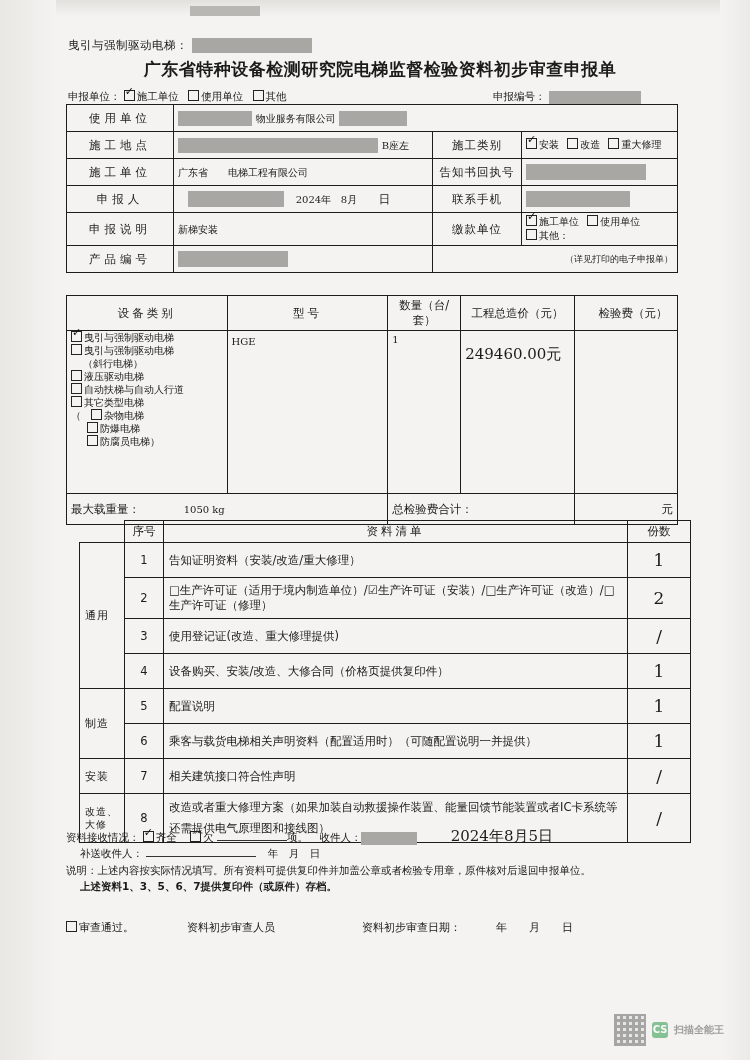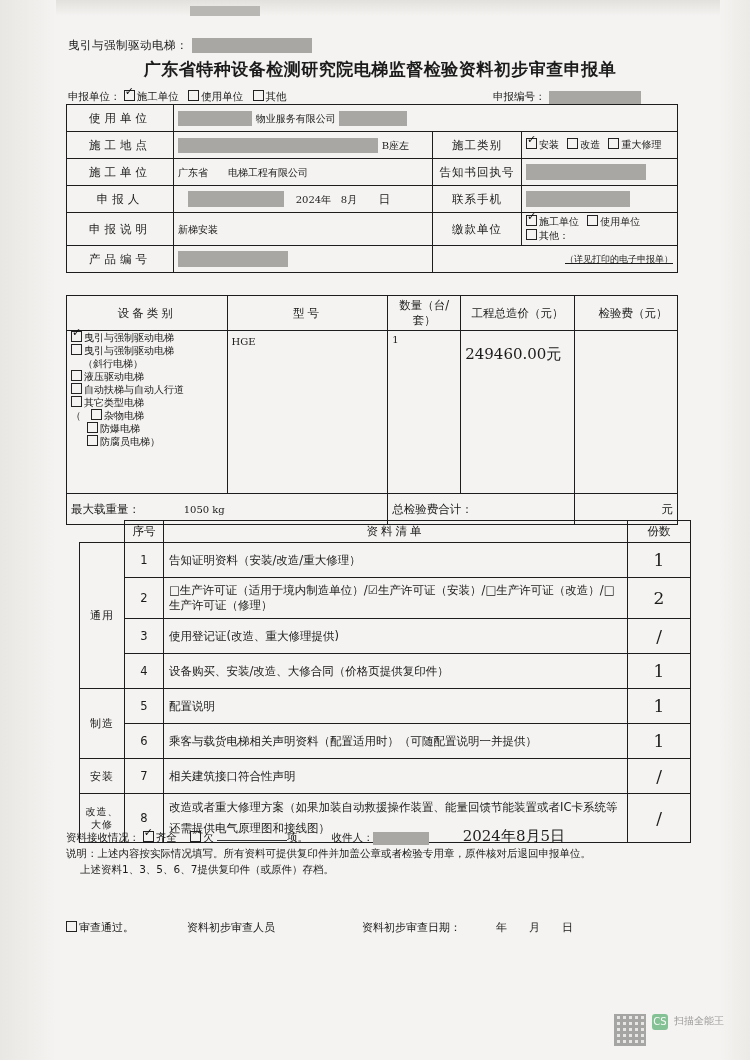--- a/index.html
+++ b/index.html
@@ -52,48 +52,48 @@
   }
   .lbl{text-align:center;letter-spacing:4px;width:98px;}
   .lbl2{text-align:center;letter-spacing:1px;}
   .ctr{text-align:center;}
   .hand{font-family:"DejaVu Serif","Liberation Serif",serif;font-size:10px;}
 
   .cb{display:inline-block;width:9px;height:9px;border:1px solid #222;margin-right:2px;vertical-align:-1px;position:relative;}
   .cb.checked::after{content:"✓";position:absolute;left:0px;top:-5px;font-size:11px;line-height:11px;color:#111;}
 
   .small{font-size:10px;}
-  .tiny{font-size:9px;text-decoration:underline;}
+  .tiny{font-size:9px;}
 
   .note-right{font-size:9px;text-align:right;padding-right:4px;}
 
   
   .devlist{font-size:10px;line-height:13px;}
   .devlist div{white-space:nowrap;}
 
   
   table.lower{
     position:absolute;left:79px;top:520px;
     border-collapse:collapse;width:612px;font-size:11.5px;
   }
   table.lower td{
     border:1px solid #1d1d1d;padding:3px 5px;vertical-align:middle;
   }
   .num{text-align:center;width:26px;}
   .cnt{text-align:center;width:52px;}
-  .side{text-align:center;width:34px;letter-spacing:1px;font-size:11px;margin-top:24px;}
+  .side{text-align:left;width:34px;letter-spacing:1px;font-size:11px;margin-top:24px;}
 
   .footer{position:absolute;left:66px;top:828px;width:614px;font-size:10.5px;line-height:16px;}
   .footer .ln{position:relative;height:17px;}
   .footer .redact{width:56px;height:13px;}
 
   .bottomline{position:absolute;left:66px;top:920px;font-size:11px;}
   .bottomline span.gap{display:inline-block;width:46px;}
 
-  .qr{position:absolute;right:26px;bottom:14px;display:flex;align-items:flex-start;gap:6px;opacity:.55;}
+  .qr{position:absolute;right:26px;bottom:14px;display:flex;align-items:center;gap:6px;opacity:.55;font-weight:bold;}
   .qr .code{width:32px;height:32px;background:
      repeating-linear-gradient(0deg,#666 0 3px,transparent 3px 6px),
      repeating-linear-gradient(90deg,#666 0 3px,transparent 3px 6px);
      background-color:#ddd;}
   .qr .badge{width:16px;height:16px;background:#2a9a4a;color:#fff;font-size:10px;border-radius:3px;text-align:center;line-height:16px;}
   .qr .txt{font-size:10px;color:#555;}
 
   .hand-big{font-family:"DejaVu Serif","Liberation Serif",serif;font-size:15px;}
   .slash{font-family:"DejaVu Serif","Liberation Serif",serif;font-size:17px;}
 </style>
@@ -299,27 +299,32 @@
       </tr>
     </tbody>
       </table>
 
     <div class="footer">
       <div class="ln">
         <span>资料接收情况：</span>
         <span class="cb checked"></span><span>齐全</span>
         <span class="cb" style="margin-left:10px"></span><span>欠</span>
         <span style="display:inline-block;width:70px;border-bottom:1px solid #333;"></span><span>项。</span>
-        <span style="margin-left:20px">收件人：</span><span class="redact"></span>
+        <span style="margin-left:8px">收件人：</span><span class="redact"></span>
         <span class="hand-big" style="margin-left:30px;">2024年8月5日</span>
+      </div>
+      <div class="ln">
+        <span style="margin-left:14px">补送收件人：</span>
+        <span style="display:inline-block;width:110px;border-bottom:1px solid #333;"></span>
+        <span style="margin-left:8px">年　月　日</span>
       </div>
       <div class="ln" style="height:16px;">
         <span style="">说明：上述内容按实际情况填写。所有资料可提供复印件并加盖公章或者检验专用章，原件核对后退回申报单位。</span>
       </div>
-      <div class="ln" style="height:16px;">
+      <div class="ln" style="height:16px;font-weight:bold;">
         <span style="margin-left:14px">上述资料1、3、5、6、7提供复印件（或原件）存档。</span>
       </div>
     </div>
 
     <div class="bottomline">
       <span class="cb"></span><span>审查通过。</span>
       <span class="gap"></span>
       <span>资料初步审查人员</span>
       <span style="display:inline-block;width:80px;"></span>
       <span>资料初步审查日期：</span>

